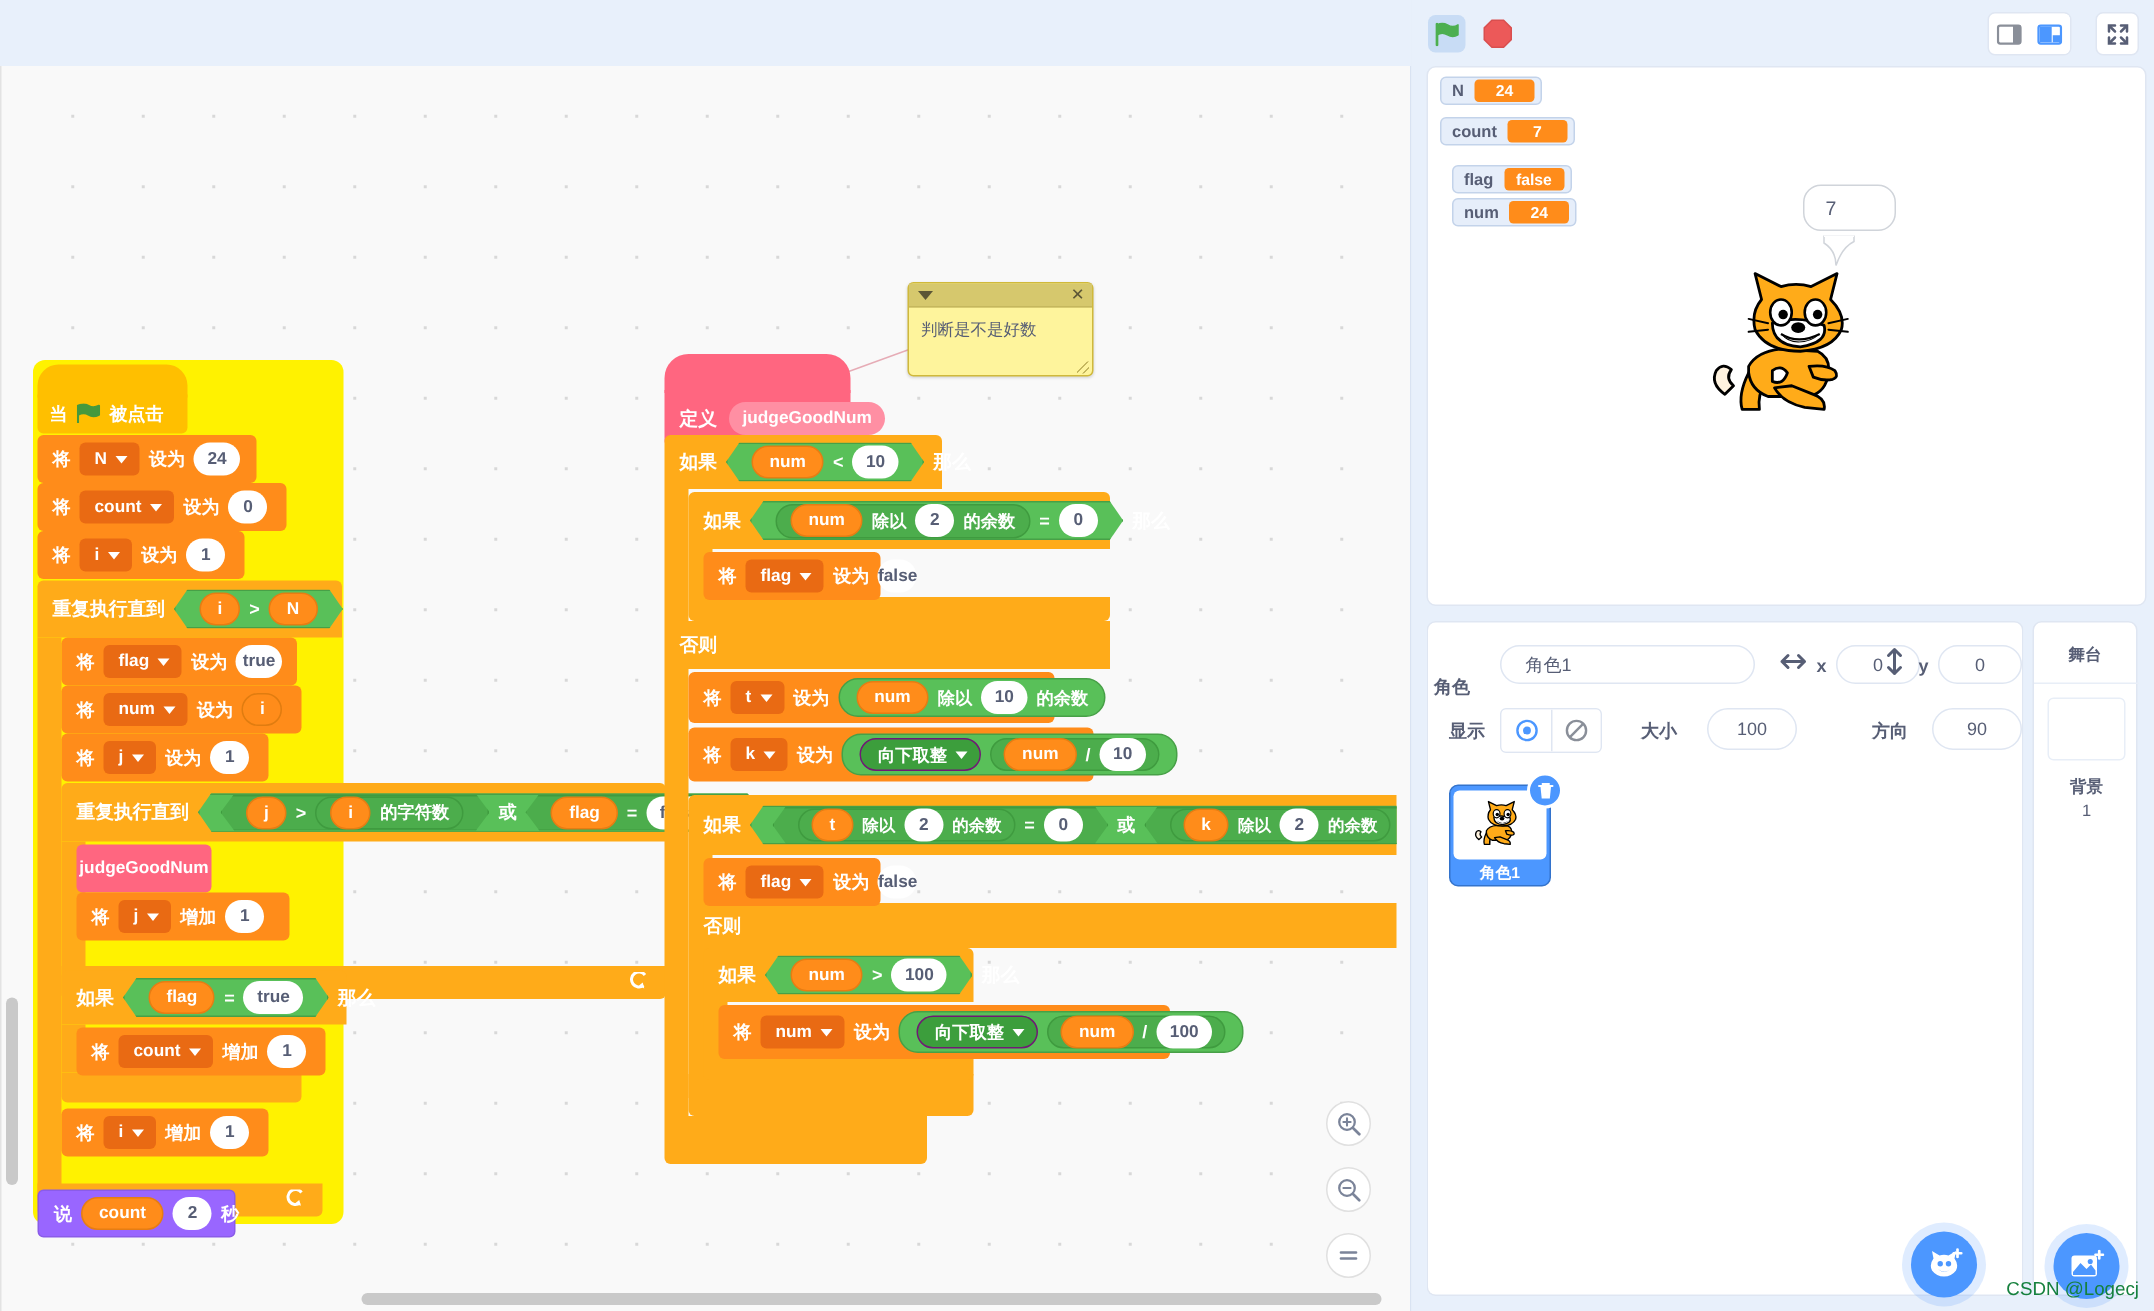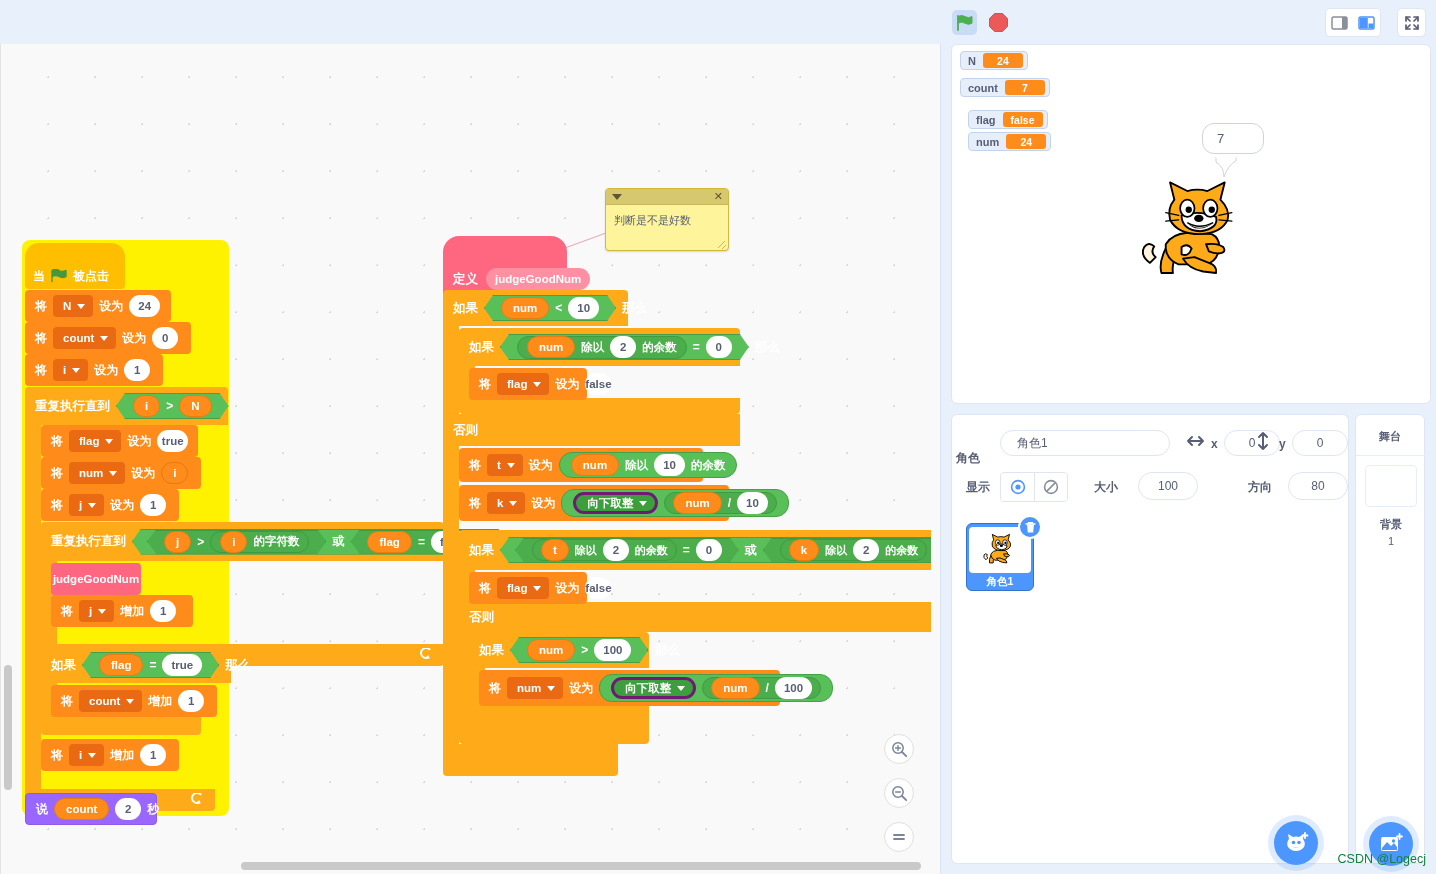--- a/index.html
+++ b/index.html
@@ -59,21 +59,21 @@
     display:inline-flex; align-items:center; justify-content:center;
     height: 22px; min-width: 26px; padding: 0 9px; border-radius: 11px;
     background:#fff; color:#575E75; font-size: 11.5px; font-weight: bold;
   }
   
   .ddown {
     display:inline-flex; align-items:center; gap: 6px;
     height: 22px; padding: 0 8px 0 10px; border-radius: 4px;
     background:#E96A13; color:#fff; font-size: 11.5px; font-weight:bold;
   }
-  .ddown.green { background:#3C9E3C; border:3px solid #701a75; border-radius:11px; padding:0 8px 0 11px;}
+  .ddown.green { background:#3C9E3C; border:1px solid #701a75; border-radius:11px; padding:0 8px 0 11px;}
   .tri { width:0;height:0;border-left:4px solid transparent;border-right:4px solid transparent;border-top:5px solid #fff; display:inline-block; }
 
   
   .hexa {
     display:inline-flex; align-items:center; gap:6px;
     height: 26px; padding: 0 10px; background:#59C059;
     border:1px solid #47a047;
     clip-path: polygon(9px 0, 100% 0, 100% 100%, 9px 100%, 0 50%);
     padding-left: 16px;
   }
@@ -730,21 +730,21 @@
         <div class="toggle-btn">
           <svg width="16" height="16" viewBox="0 0 16 16">
               <circle cx="8" cy="8" r="6.4" fill="none" stroke="#8a8f99" stroke-width="1.6"></circle>
               <path d="M3.6 12.4 L12.4 3.6" stroke="#8a8f99" stroke-width="1.6"></path>
             </svg>
         </div>
       </div>
       <span class="si-label" style="left:142px; top:64px;">大小</span>
       <div class="si-field centered" style="left:186px; top:57px; width:60px; height:28px;">100</div>
       <span class="si-label" style="left:296px; top:64px;">方向</span>
-      <div class="si-field centered" style="left:336px; top:57px; width:60px; height:28px;">80</div>
+      <div class="si-field centered" style="left:336px; top:57px; width:60px; height:28px;">90</div>
     </div>
 
     <div class="sprite-pane">
       <div class="sprite-card">
         <div class="sprite-thumb">
           <svg width="38" height="34" viewBox="0 0 160 150">
             <g stroke="#000" stroke-width="4" stroke-linejoin="round">
               <path d="M18 118 Q4 108 10 96 Q16 88 24 95 Q18 103 26 110 Z" fill="#FFF3E0"></path>
               <path d="M40 98 Q30 118 34 132 L50 132 Q48 118 56 106 Z" fill="#FFAB19"></path>
               <path d="M40 92 Q48 78 70 76 L104 78 Q116 84 114 98 Q112 116 96 120 L58 120 Q42 114 40 98 Z" fill="#FFAB19"></path>

